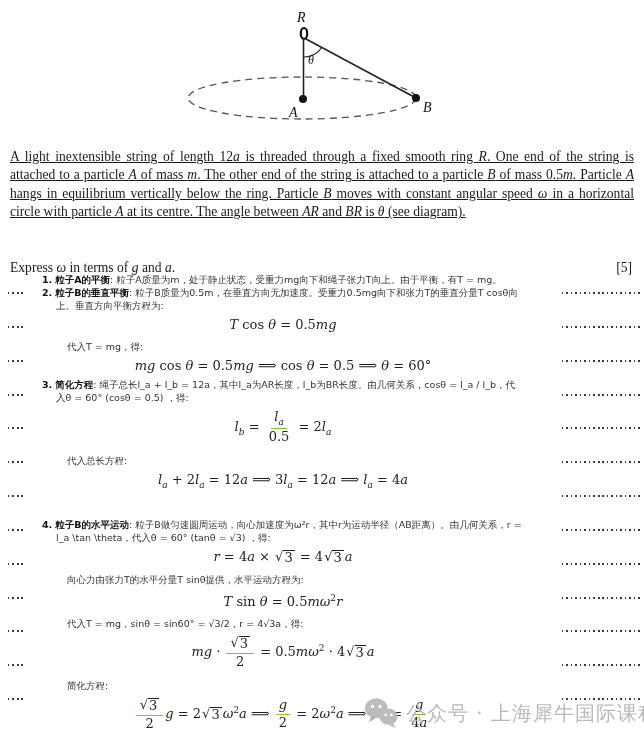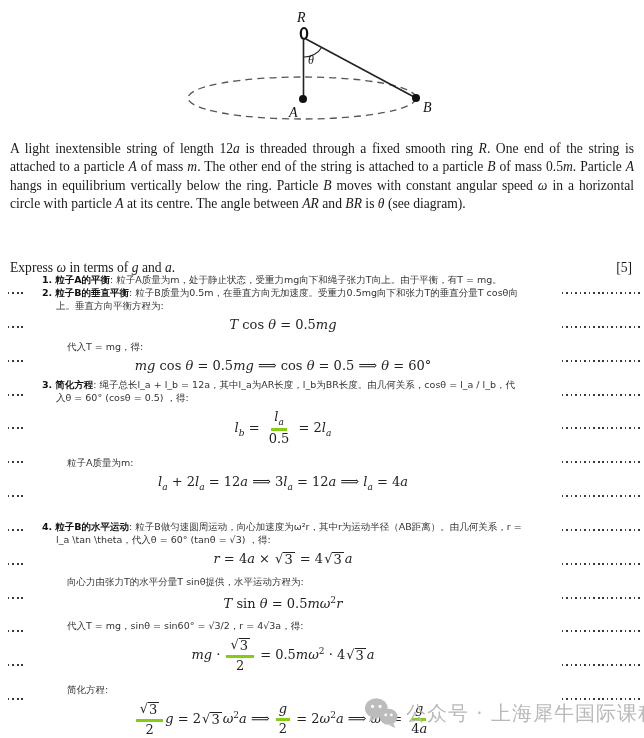--- a/index.html
+++ b/index.html
@@ -1,40 +1,40 @@
 <!DOCTYPE html>
 <html><head>
 <meta charset="utf-8">
 <style>
   html,body{margin:0;padding:0;background:#ffffff;}
   .page{position:relative;width:644px;height:738px;background:#fff;overflow:hidden;
         font-family:"Liberation Serif", serif;color:#1a1a1a;}
   .diagram{position:absolute;left:0;top:0;width:644px;height:140px;}
   .dlabel{font-family:"Liberation Serif", serif;font-style:italic;fill:#111;}
-  .question{position:absolute;left:10px;top:140px;width:624px;
-            font-size:13.6px;line-height:18.4px;text-align:justify;}
+  .question{position:absolute;left:10px;top:148px;width:624px;
+            font-size:13.6px;line-height:18.4px;text-align:justify;text-decoration:underline;}
   .express{position:absolute;left:10px;top:260px;width:622px;display:flex;
            justify-content:space-between;font-size:13.6px;}
   .mi{font-style:italic;}
   .mr{font-style:normal;}
   .solution{position:absolute;left:42px;top:268px;width:482px;
             font-family:"DejaVu Sans","Liberation Sans",sans-serif;
             font-size:9.5px;line-height:13px;color:#333;}
   .step{padding-left:14px;text-indent:-14px;}
   .step.first{margin-top:5px;}
   .step.gap{margin-top:26px;}
   .stit{font-weight:bold;color:#111;}
   .stit .num{margin-right:3px;}
   .spara{margin-left:25px;margin-top:9px;}
   .eq{margin:6px 0;text-align:center;font-family:"DejaVu Serif","DejaVu Sans",serif;
       font-size:13px;color:#222;}
   .eq sub,.eq sup{font-size:70%;}
   .frac{display:inline-flex;flex-direction:column;align-items:center;
         vertical-align:middle;margin:0 2px;line-height:1.15;}
-  .fn{display:block;padding:0 3px 1px;border-bottom:3px solid #84cc16;}
+  .fn{display:block;padding:0 3px 1px;border-bottom:1px solid #84cc16;}
   .fd{display:block;padding:1px 3px 0;}
   .sqrt{display:inline-flex;align-items:flex-start;margin:0 1px;}
   .rad{font-style:normal;}
   .radc{border-top:1px solid #222;padding:0 2px 0 1px;}
   .dot-line{position:absolute;height:2px;
         background:repeating-linear-gradient(90deg,#3a3a3a 0 1.5px,transparent 1.5px 4.5px);}
   .dot-left{left:8px;width:15px;}
   .dot-right{left:562px;width:80px;}
   .watermark{position:absolute;left:364px;top:696px;display:flex;align-items:center;
              color:#b9b9b9;font-family:"DejaVu Sans","Liberation Sans",sans-serif;
@@ -77,21 +77,21 @@
     <div class="eq"><span class="mi">T</span><span class="mr"> cos </span><span class="mi">θ</span><span class="mr"> = 0.5</span><span class="mi">mg</span></div>
     <div class="spara">代入T = mg，得:</div>
     <div class="eq"><span class="mi">mg</span><span class="mr"> cos </span><span class="mi">θ</span><span class="mr"> = 0.5</span><span class="mi">mg</span><span class="mr">  ⟹  cos </span><span class="mi">θ</span><span class="mr"> = 0.5  ⟹  </span><span class="mi">θ</span><span class="mr"> = 60°</span></div>
     <div class="step">
       <span class="stit"><span class="num">3.</span><span>简化方程</span></span><span class="stxt">: 绳子总长l_a + l_b = 12a，其中l_a为AR长度，l_b为BR长度。由几何关系，cosθ = l_a / l_b，代入θ = 60° (cosθ = 0.5) ，得:</span>
     </div>
     <div class="eq"><span class="mi">l</span><sub class="mi">b</sub><span class="mr"> = </span><span class="frac">
           <span class="fn"><span class="mi">l</span><sub class="mi">a</sub></span>
           <span class="fd"><span class="mr">0.5</span></span>
         </span><span class="mr"> = 2</span><span class="mi">l</span><sub class="mi">a</sub></div>
-    <div class="spara">粒子A质量为m:</div>
+    <div class="spara">代入总长方程:</div>
     <div class="eq"><span class="mi">l</span><sub class="mi">a</sub><span class="mr"> + 2</span><span class="mi">l</span><sub class="mi">a</sub><span class="mr"> = 12</span><span class="mi">a</span><span class="mr">  ⟹  3</span><span class="mi">l</span><sub class="mi">a</sub><span class="mr"> = 12</span><span class="mi">a</span><span class="mr">  ⟹  </span><span class="mi">l</span><sub class="mi">a</sub><span class="mr"> = 4</span><span class="mi">a</span></div>
     <div class="step gap">
       <span class="stit"><span class="num">4.</span><span>粒子B的水平运动</span></span><span class="stxt">: 粒子B做匀速圆周运动，向心加速度为ω²r，其中r为运动半径（AB距离）。由几何关系，r = l_a \tan \theta，代入θ = 60° (tanθ = √3) ，得:</span>
     </div>
     <div class="eq"><span class="mi">r</span><span class="mr"> = 4</span><span class="mi">a</span><span class="mr"> × </span><span class="sqrt">
           <span class="rad">√</span>
           <span class="radc"><span class="mr">3</span></span>
         </span><span class="mr"> = 4</span><span class="sqrt">
           <span class="rad">√</span>
           <span class="radc"><span class="mr">3</span></span>

